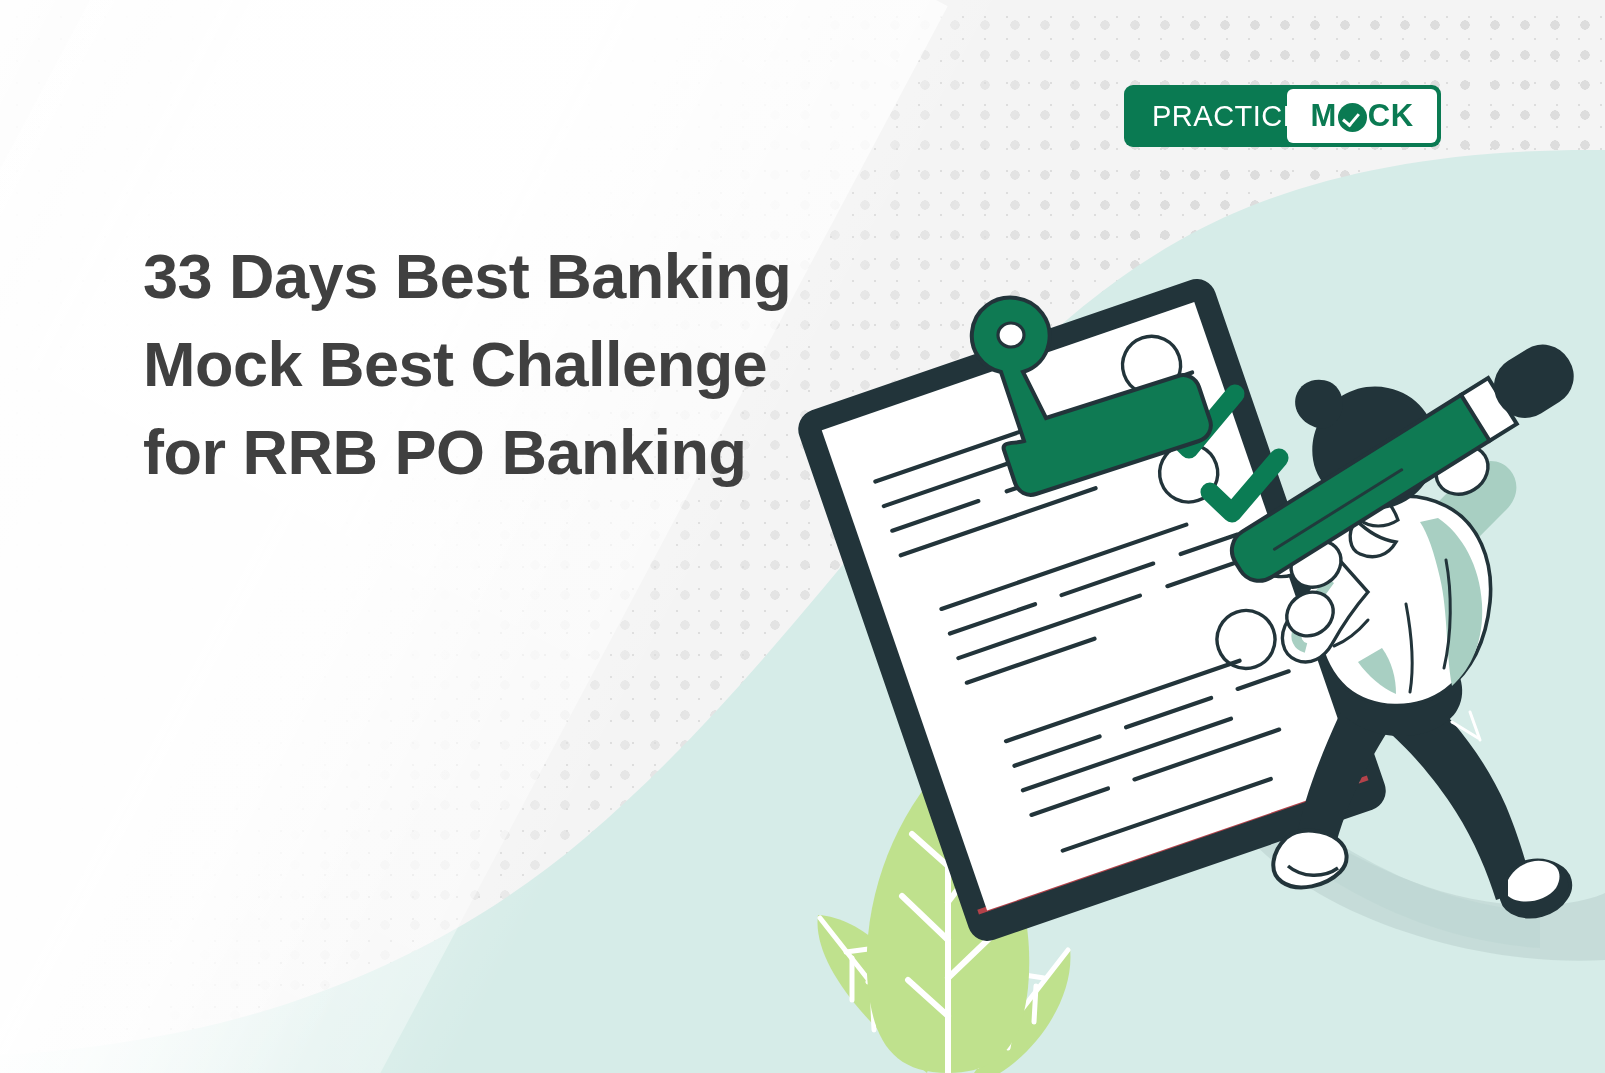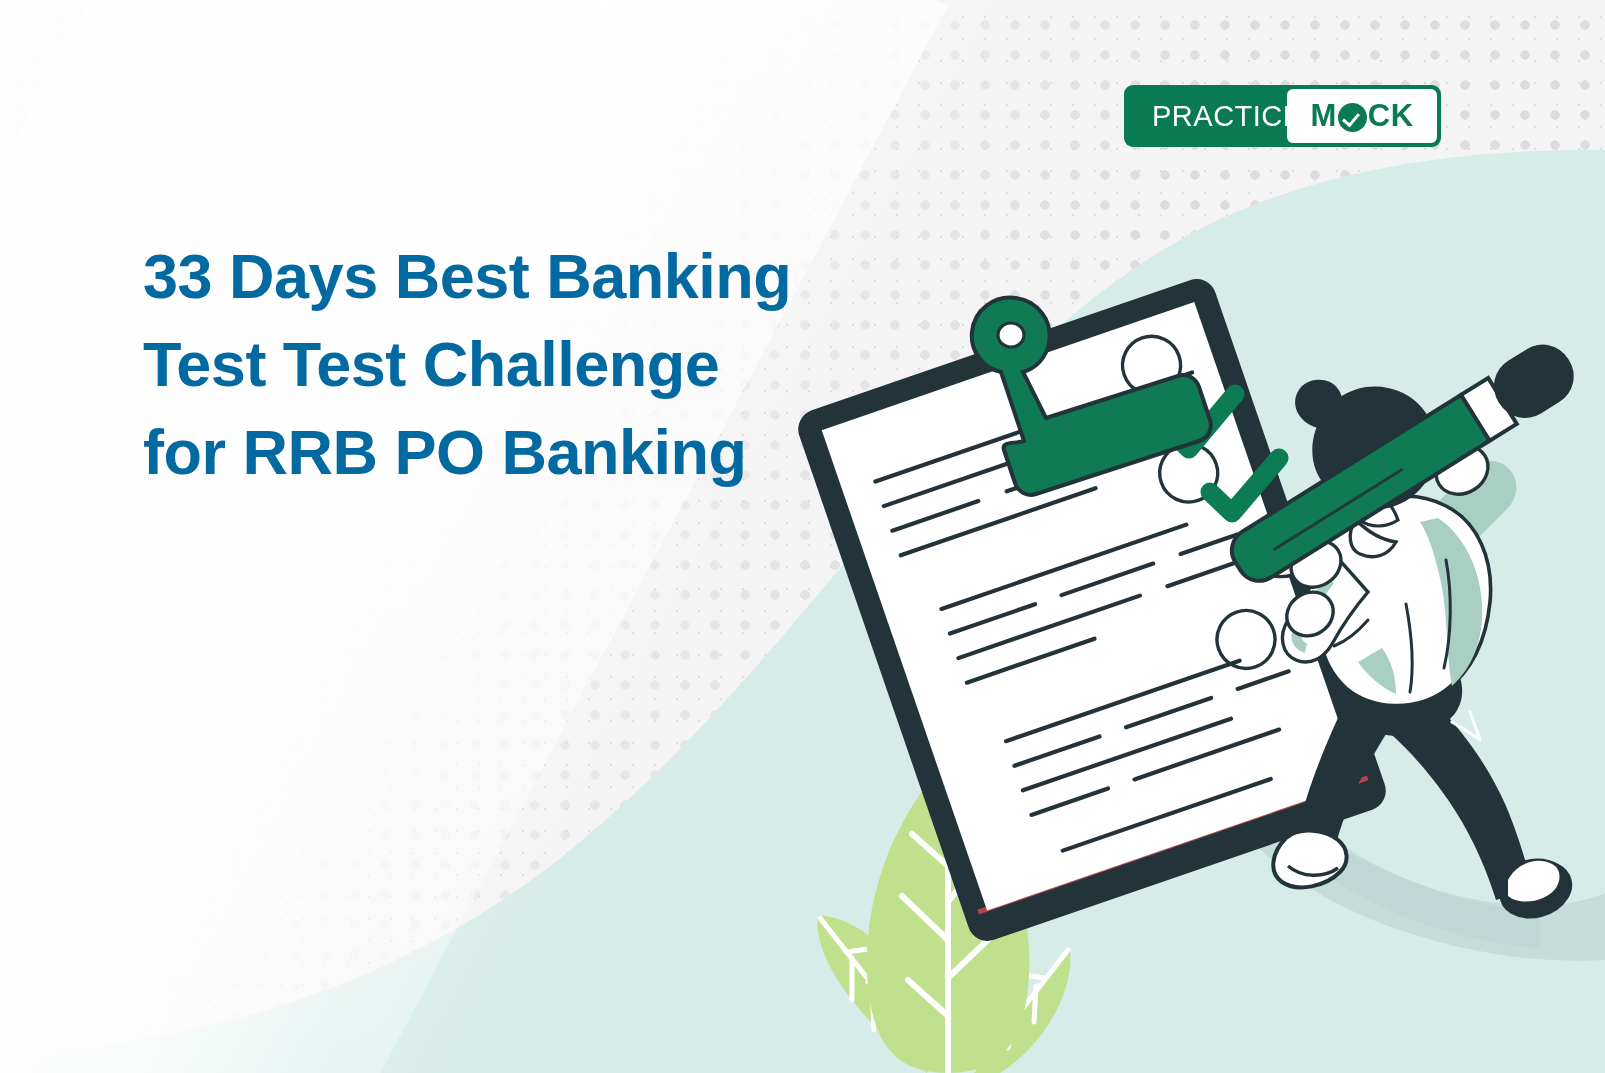--- a/index.html
+++ b/index.html
@@ -135,21 +135,21 @@
     border-bottom: 3.4px solid #fff;
     transform: rotate(40deg);
   }
 
   
   .headline {
     position: absolute;
     left: 143px;
     top: 232px;
     width: 780px;
-    color: #0369a1;
+    color: #404040;
     font-size: 63px;
     font-weight: 700;
     line-height: 88px;
     letter-spacing: -0.5px;
     font-family: "Liberation Sans", sans-serif;
   }
   .headline .hl-line { display: block; white-space: nowrap; }
 
   
   .illustration {
@@ -461,17 +461,17 @@
       <span class="logo-mock-text">
         <span>M</span>
         <span class="logo-o"></span>
         <span>CK</span>
       </span>
     </div>
   </div>
 
   <div class="headline">
     <span class="hl-line">33 Days Best Banking</span>
-    <span class="hl-line">Test Test Challenge</span>
+    <span class="hl-line">Mock Best Challenge</span>
     <span class="hl-line">for RRB PO Banking</span>
   </div>
 
 </div>
 
 </body></html>

